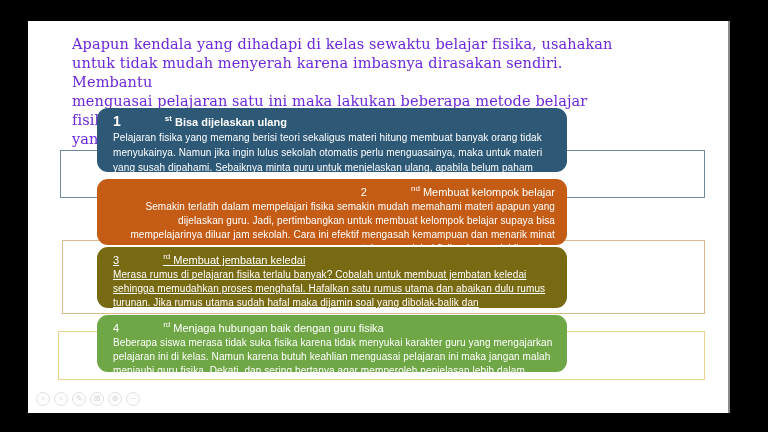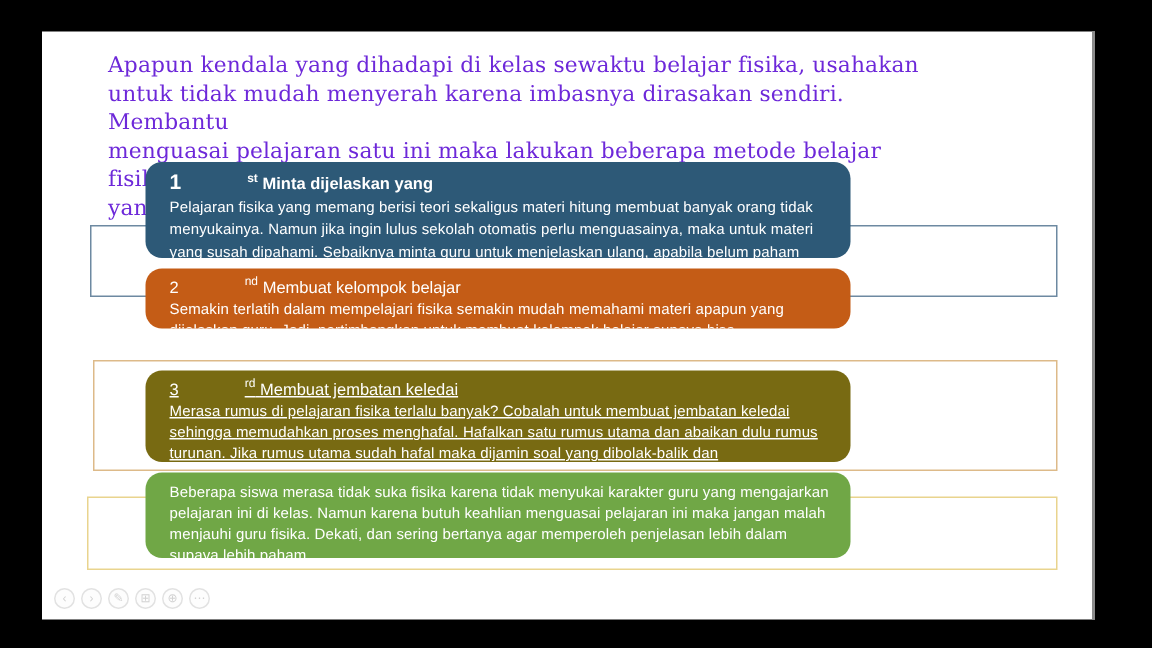--- a/index.html
+++ b/index.html
@@ -38,21 +38,21 @@
 
   .method-card {
     position: absolute; left: 69px; width: 470px;
     border-radius: 11px;
     color: #ffffff;
     padding: 6px 12px 0 16px;
     box-sizing: border-box;
     overflow: hidden;
   }
   .card-1 { top: 87px;  height: 64px; }
-  .card-2 { top: 158px; height: 40px; }
+  .card-2 { top: 158px; height: 66px; text-align: right; }
   .card-3 { top: 226px; height: 61px; }
   .card-4 { top: 294px; height: 57px; }
 
   .method-head { font-size: 11px; line-height: 14px; }
   .card-1 .method-head { font-weight: bold; }
   .card-1 .m-number { font-size: 14px; font-weight: bold; }
   .m-number { font-size: 11px; }
   .m-ordinal { font-size: 8px; vertical-align: super; line-height: 0; padding-left: 44px; }
   .method-body {
     font-size: 10px; line-height: 14px;
@@ -87,21 +87,21 @@
 menguasai pelajaran satu ini maka lakukan beberapa metode belajar fisika
 yang menyenangkan berikut:</div>
 
     <div class="frame frame-1" style="border-color: rgb(109, 137, 161);"></div>
     <div class="frame frame-2" style="border-color: rgb(221, 186, 137);"></div>
     <div class="frame frame-3" style="border-color: rgb(233, 212, 142);"></div>
 
     <div class="method-card card-1" style="background-color: rgb(45, 89, 119);">
       <div class="method-head">
         <span class="m-number">1</span><sup class="m-ordinal">st</sup>
-        <span class="m-title">Minta dijelaskan yang</span>
+        <span class="m-title">Bisa dijelaskan ulang</span>
       </div>
       <div class="method-body">Pelajaran fisika yang memang berisi teori sekaligus materi hitung membuat banyak orang tidak menyukainya. Namun jika ingin lulus sekolah otomatis perlu menguasainya, maka untuk materi yang susah dipahami. Sebaiknya minta guru untuk menjelaskan ulang, apabila belum paham juga. Bisa minta tolong teman yang paham untuk menjelaskan ulang</div>
     </div>
 
     <div class="method-card card-2" style="background-color: rgb(196, 92, 22);">
       <div class="method-head">
         <span class="m-number">2</span><sup class="m-ordinal">nd</sup>
         <span class="m-title">Membuat kelompok belajar</span>
       </div>
       <div class="method-body">Semakin terlatih dalam mempelajari fisika semakin mudah memahami materi apapun yang dijelaskan guru. Jadi, pertimbangkan untuk membuat kelompok belajar supaya bisa mempelajarinya diluar jam sekolah. Cara ini efektif mengasah kemampuan dan menarik minat untuk mempelajari fisika dengan lebih serius.</div>
@@ -109,20 +109,24 @@
 
     <div class="method-card card-3" style="background-color: rgb(120, 106, 18); text-decoration: underline;">
       <div class="method-head">
         <span class="m-number">3</span><sup class="m-ordinal">rd</sup>
         <span class="m-title">Membuat jembatan keledai</span>
       </div>
       <div class="method-body">Merasa rumus di pelajaran fisika terlalu banyak? Cobalah untuk membuat jembatan keledai sehingga memudahkan proses menghafal. Hafalkan satu rumus utama dan abaikan dulu rumus turunan. Jika rumus utama sudah hafal maka dijamin soal yang dibolak-balik dan mempergunakan banyak rumus turunan bukan lagi momok menakutkan.</div>
     </div>
 
     <div class="method-card card-4" style="background-color: rgb(112, 167, 70);">
+      <div class="method-head">
+        <span class="m-number">4</span><sup class="m-ordinal">rd</sup>
+        <span class="m-title">Menjaga hubungan baik dengan guru fisika</span>
+      </div>
       <div class="method-body">Beberapa siswa merasa tidak suka fisika karena tidak menyukai karakter guru yang mengajarkan pelajaran ini di kelas. Namun karena butuh keahlian menguasai pelajaran ini maka jangan malah menjauhi guru fisika. Dekati, dan sering bertanya agar memperoleh penjelasan lebih dalam supaya lebih paham.</div>
     </div>
 
     <div class="presenter-toolbar">
       <div class="pt-btn">
         <span class="glyph">‹</span>
       </div>
       <div class="pt-btn">
         <span class="glyph">›</span>
       </div>

